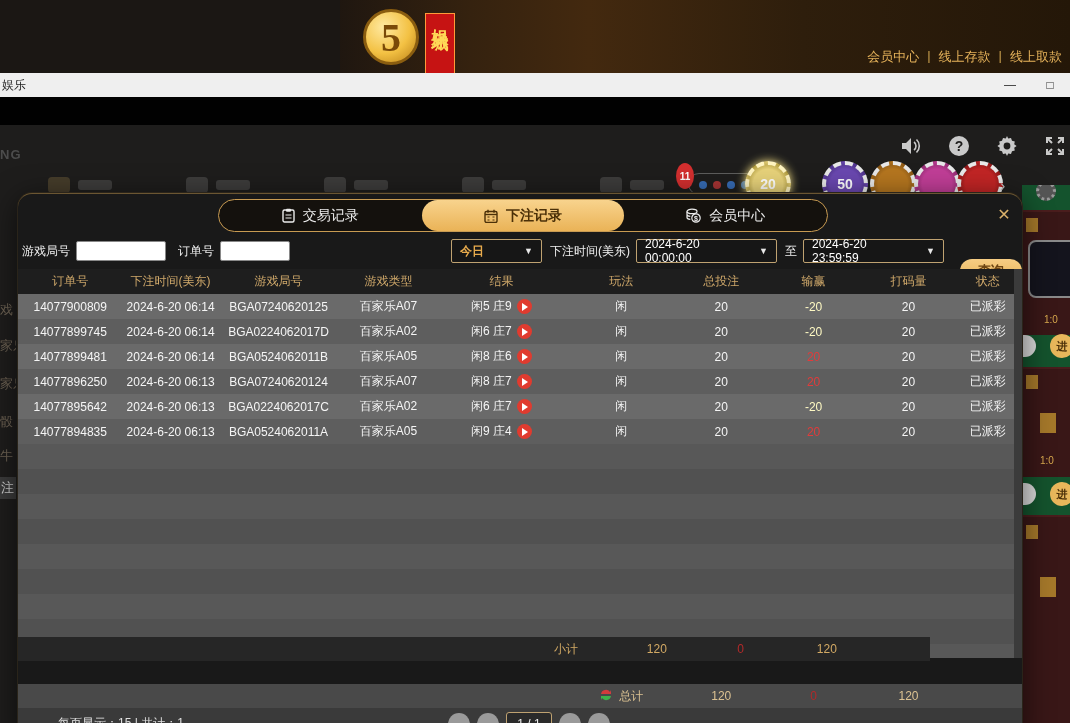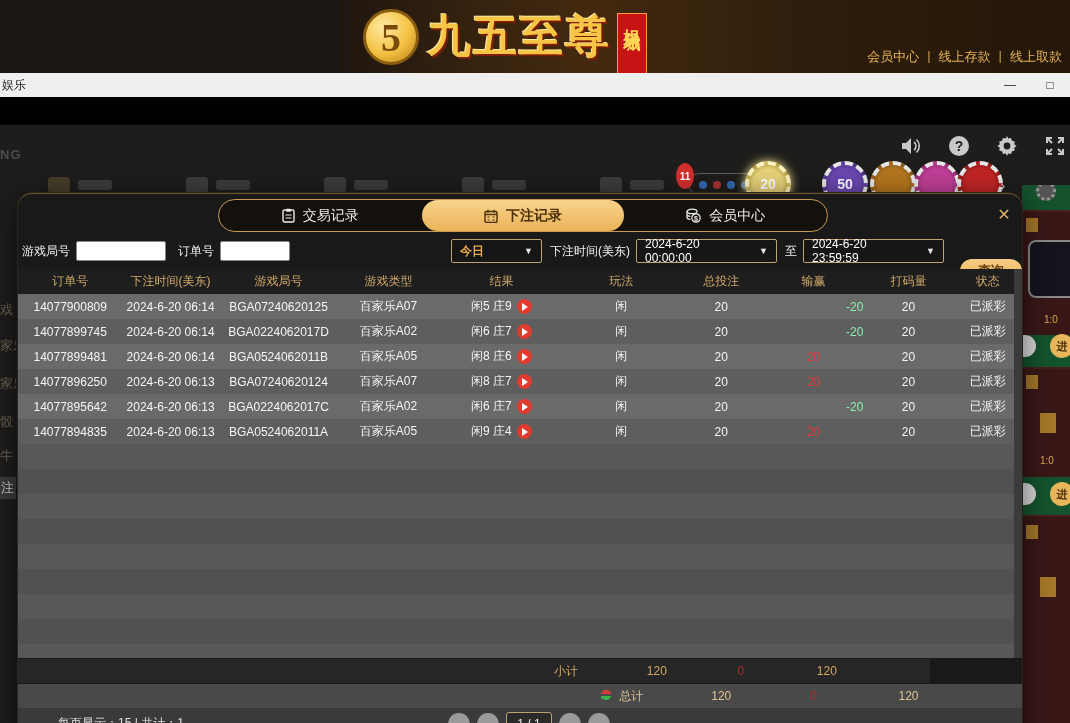--- a/index.html
+++ b/index.html
@@ -104,27 +104,27 @@
     align-items:center; text-align:center; }
   .thead { position:absolute; left:0; top:75px; width:1004px; height:25px; background:#1e1e1e;
     color:#cfa86a; font-size:12px; }
   .tbody { position:absolute; left:0; top:100px; width:1004px; }
   .data-row { height:25px; color:#f5f5f5; font-size:12px; background:#6a6a6a; }
   .data-row:nth-child(even) { background:#5e5e5e; }
   .cell-result { display:flex; align-items:center; justify-content:center; gap:5px; }
   .play-btn { width:15px; height:15px; border-radius:50%; background:#e03b2f; display:inline-flex;
     align-items:center; justify-content:center; cursor:pointer; }
   .play-btn .tri { width:0; height:0; border-left:6px solid #fff; border-top:4px solid transparent; border-bottom:4px solid transparent; margin-left:2px; }
-  .wl.green { color:#86efac;text-align:right; } .wl.red { color:#e23b3b; }
+  .wl.green { color:#fef9c3; } .wl.red { color:#e23b3b; }
 
   .empty-zone { position:absolute; left:0; top:250px; width:1004px; height:214px;
     background:repeating-linear-gradient(180deg,#585858 0 25px,#515151 25px 50px); }
   .vscroll { position:absolute; right:0; top:75px; width:8px; height:389px; background:#3b3b3b; }
 
-  .subtotal-row { position:absolute; left:0; top:465px; width:912px; height:24px; background:#262626;
+  .subtotal-row { position:absolute; left:0; top:443px; width:912px; height:24px; background:#262626;
     color:#d2a964; font-size:12px; }
   .total-row { position:absolute; left:0; top:490px; width:1004px; height:24px; background:#494949;
     color:#dcc292; font-size:12px; }
   .zero-red { color:#b22a2a; }
   .total-label-wrap { display:flex; align-items:center; justify-content:center; gap:6px; }
 
   .pagebar { position:absolute; left:0; top:514px; width:1004px; height:34px; background:#3a3a3a; }
   .pageinfo { position:absolute; left:40px; top:7px; color:#e0e0e0; font-size:12px; }
   .pager { position:absolute; left:430px; top:4px; display:flex; gap:7px; align-items:center; }
   .pbtn { width:22px; height:22px; border-radius:50%; background:#9a9a9a; color:#2b2b2b; font-size:13px; font-weight:bold;
@@ -134,21 +134,20 @@
 </style>
 </head>
 <body>
 
 <div id="app">
 
   <div class="site-header">
     <div class="dark-cap"></div>
     <div class="logo">
       <div class="logo-coin">5</div>
-      <div class="logo-brand">九五至尊</div>
       <div class="logo-badge">娱乐城</div>
     </div>
     <div class="header-links">
       <span class="lnk">会员中心</span>
       <span class="sep">|</span>
       <span class="lnk">线上存款</span>
       <span class="sep">|</span>
       <span class="lnk">线上取款</span>
     </div>
   </div>

